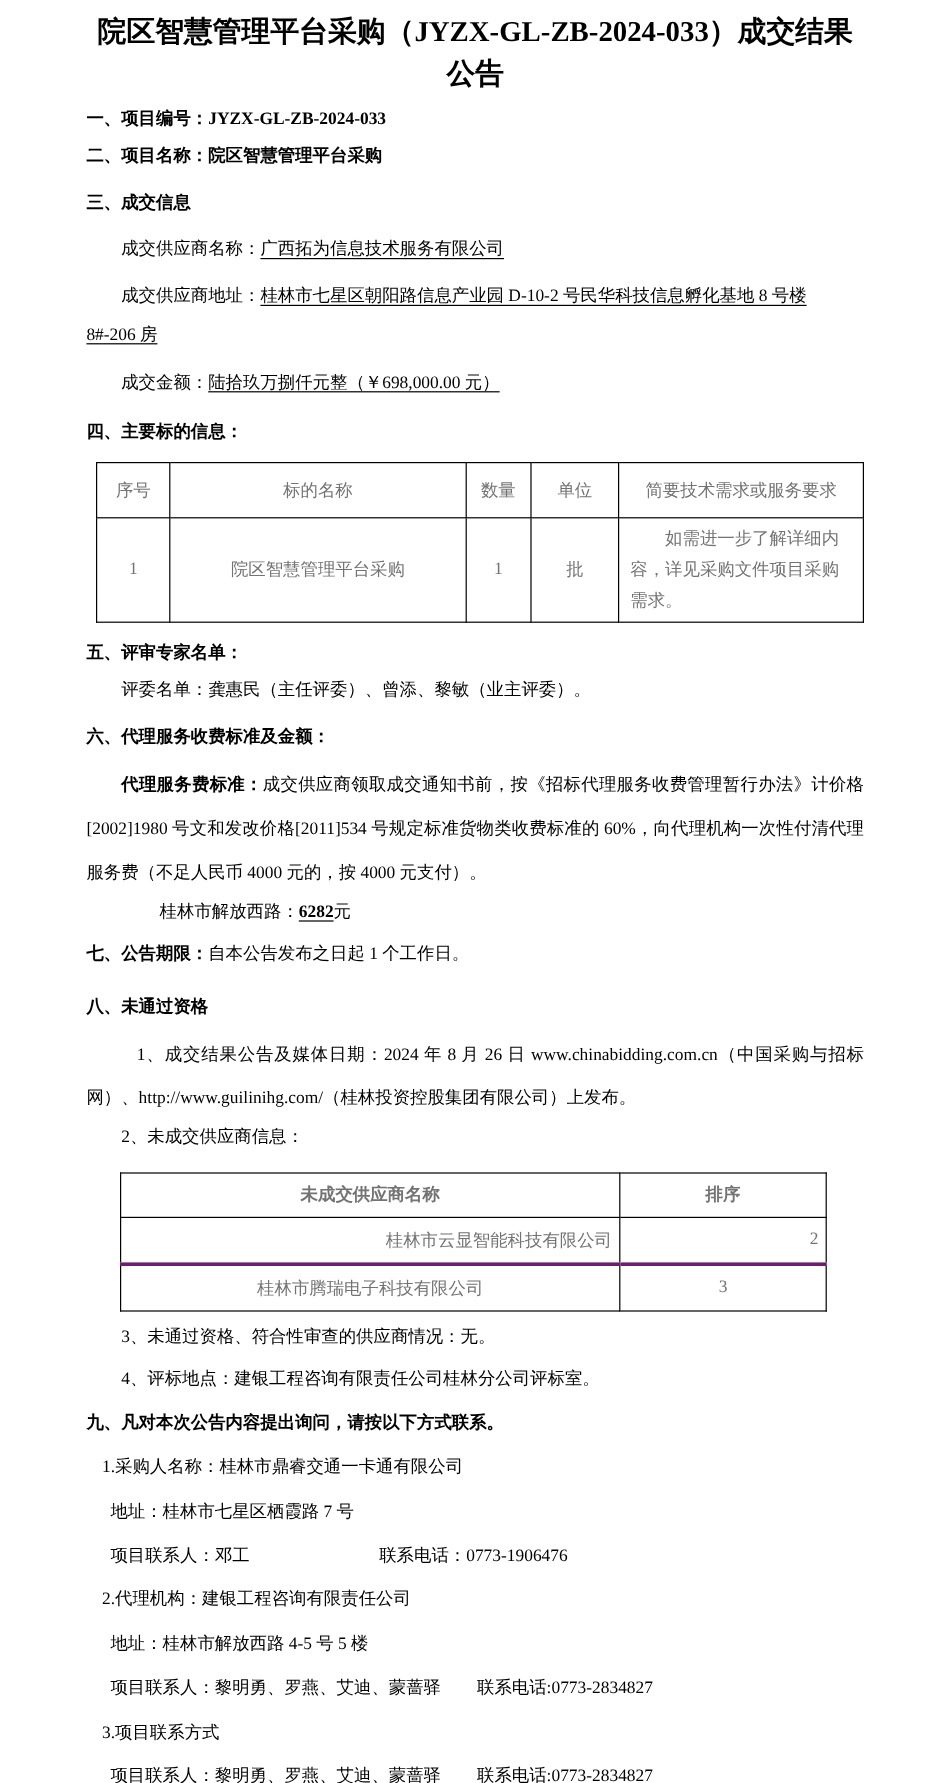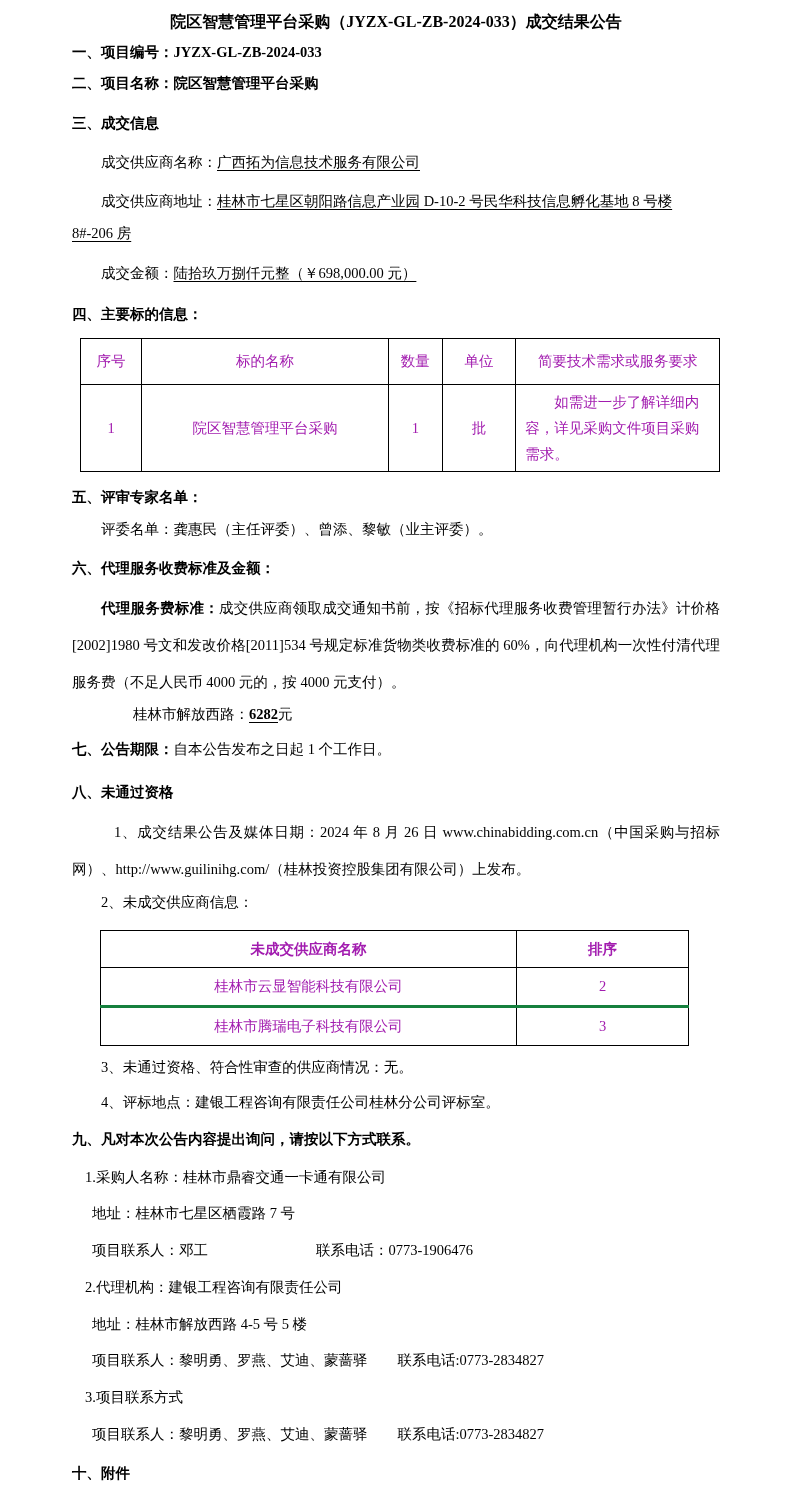--- a/index.html
+++ b/index.html
@@ -5,52 +5,52 @@
   html,body { margin:0; padding:0; background:#fff; }
   .page {
     width:793px; height:1486px; box-sizing:border-box;
     padding:10px 73px 0 72px;
     background:#fff; color:#000;
     font-family:"Liberation Serif","DejaVu Serif",serif;
     font-size:14.5px; overflow:hidden;
   }
   p { margin:0; }
   .b { font-weight:bold; }
-  .title { font-size:16px; font-weight:bold; text-align:center; line-height:1.45; margin:0 0 8px 0; }
+  .title { font-size:24px; font-weight:bold; text-align:center; line-height:1.45; margin:0 0 8px 0; }
   .h { font-weight:bold; line-height:1.6; }
   .line { line-height:1.6; }
   .ind { text-indent:2em; }
   .u { text-decoration:underline; text-underline-offset:3px; }
   .u-pad { padding-right:25px; }
   .just { text-align:justify; }
 
   .mt8{margin-top:8px;} .mt10{margin-top:10px;} .mt12{margin-top:12px;}
   .mt14{margin-top:14px;} .mt16{margin-top:16px;} .mt18{margin-top:18px;}
   .mt20{margin-top:20px;} .mt4{margin-top:4px;} .mt2{margin-top:2px;}
 
   .addr-para { line-height:2.2; text-indent:2em; text-align:justify; }
   .fee-para { line-height:2.55; text-indent:2em; }
   .fee-amount { text-indent:61px; line-height:1.6; }
   .media-para { line-height:2.5; text-indent:42px; text-align:justify; }
 
-  table { border-collapse:collapse; font-size:14.5px; color:#a21caf;padding-left:20px; }
+  table { border-collapse:collapse; font-size:14.5px; color:#737373;padding-left:20px; }
   td, th { border:1px solid #000; text-align:center; font-weight:normal; padding:2px 6px; vertical-align:middle; }
 
   .tbl1 { margin-left:8px; margin-top:12px; }
   .tbl1 .c0{width:53px;} .tbl1 .c1{width:265px;} .tbl1 .c2{width:45px;}
   .tbl1 .c3{width:67px;} .tbl1 .c4{width:205px;}
   .tbl1 .hrow td { height:41px; }
   .tbl1 .drow td { height:55px; }
   .desc-cell { text-align:left; text-indent:2em; line-height:1.8; padding:4px 9px; }
 
   .tbl2 { margin-left:28px; margin-top:16px; }
   .tbl2 .c0{width:403px;} .tbl2 .c1{width:159px;}
   .tbl2 .hrow td { height:32px; font-weight:bold; }
   .tbl2 .drow td { height:33px; }
-  .tbl2 .thick td { border-bottom:3px solid #15803d; }
+  .tbl2 .thick td { border-bottom:3px solid #701a75;text-align:right; }
 
   .cline { line-height:1.5; margin-top:15px; }
   .cline.num { padding-left:13px; }
   .cline.sub { padding-left:20px; }
   .phone-wide { margin-left:108px; }
   .phone-near { margin-left:30px; }
 </style>
 </head>
 <body>
 

